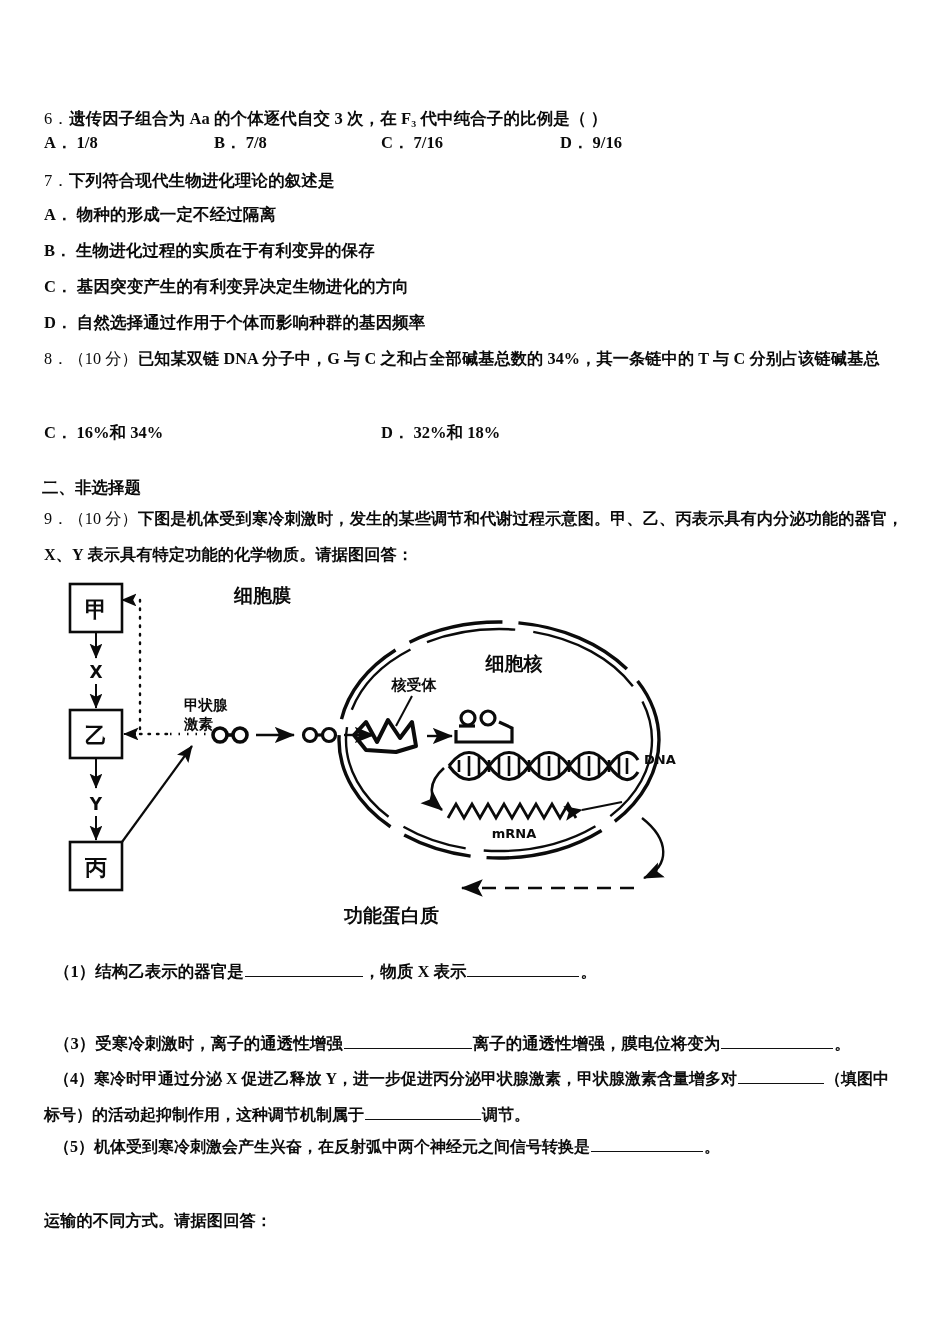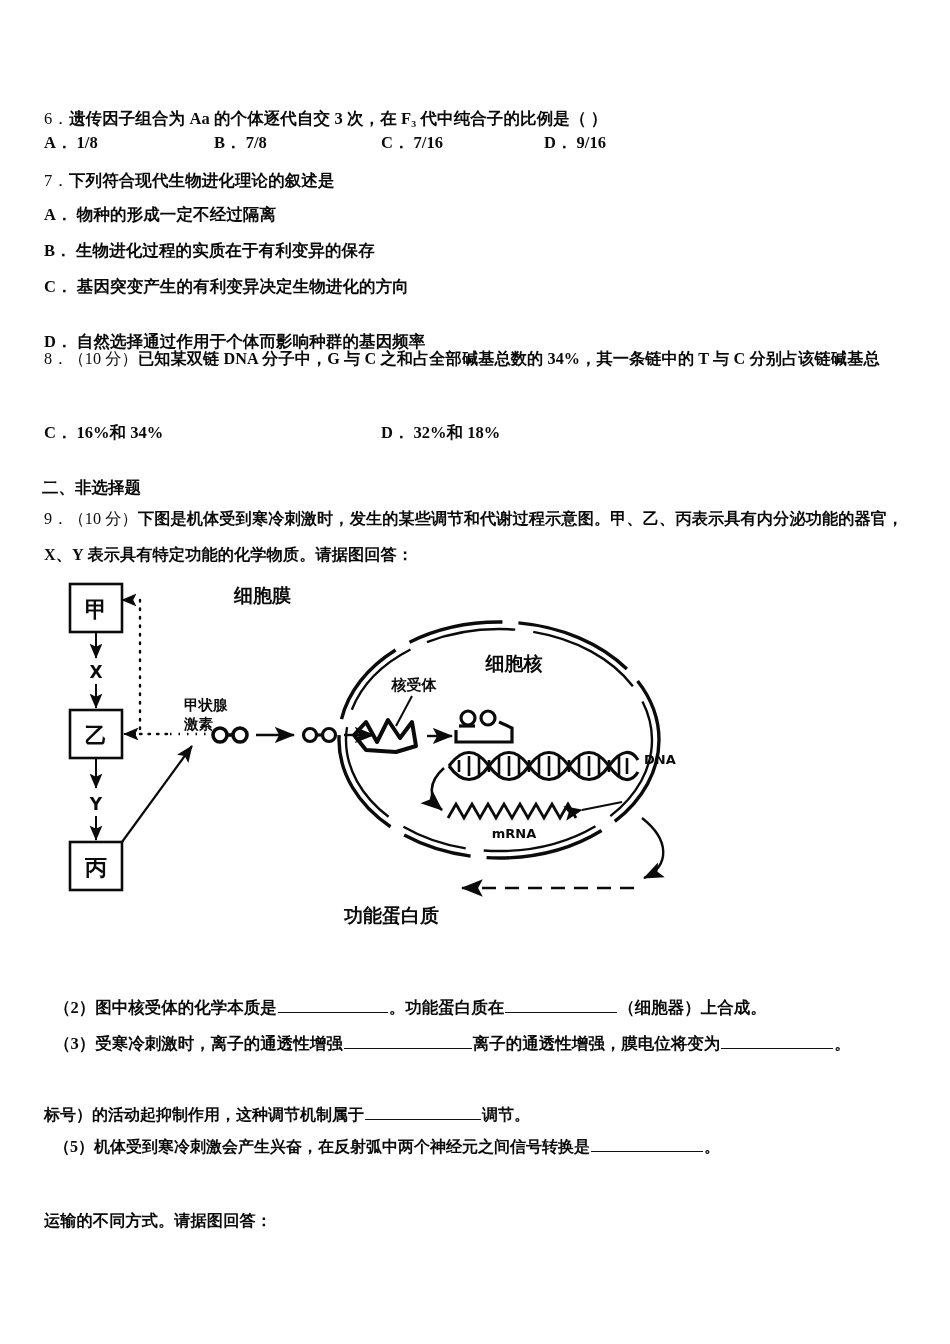--- a/index.html
+++ b/index.html
@@ -92,38 +92,38 @@
 
   <div class="abs" style="left:44px; top:90px;margin-top:20px;">
     <span class="qline"><span class="qnum">6．</span><span>遗传因子组合为 Aa 的个体逐代自交 3 次，在 F₃ 代中纯合子的比例是（ ）</span></span>
   </div>
 
   <div class="abs" style="left:44px; top:132px; width:600px;">
     <div class="opt-row">
       <span class="opt" style="left:0px;"><span>A．</span>&nbsp;<span>1/8</span></span>
       <span class="opt" style="left:170px;"><span>B．</span>&nbsp;<span>7/8</span></span>
       <span class="opt" style="left:337px;"><span>C．</span>&nbsp;<span>7/16</span></span>
-      <span class="opt" style="left:500px;"><span>D．</span>&nbsp;<span>9/16</span></span>
+      <span class="opt" style="left:516px;"><span>D．</span>&nbsp;<span>9/16</span></span>
     </div>
   </div>
 
   <div class="abs" style="left:44px; top:172px;">
     <span class="qline"><span class="qnum">7．</span><span>下列符合现代生物进化理论的叙述是</span></span>
   </div>
 
   <div class="abs qline" style="left:44px; top:207px;">
     <span>A．</span>&nbsp;<span>物种的形成一定不经过隔离</span>
   </div>
   <div class="abs qline" style="left:44px; top:279px;">
     <span>C．</span>&nbsp;<span>基因突变产生的有利变异决定生物进化的方向</span>
   </div>
   <div class="abs qline" style="left:44px; top:243px;">
     <span>B．</span>&nbsp;<span>生物进化过程的实质在于有利变异的保存</span>
   </div>
-  <div class="abs qline" style="left:44px; top:315px;margin-top:19px;">
+  <div class="abs qline" style="left:44px; top:315px;">
     <span>D．</span>&nbsp;<span>自然选择通过作用于个体而影响种群的基因频率</span>
   </div>
 
   <div class="abs" style="left:44px; top:350px; font-size:16.2px;">
     <span class="qline" style="font-size:16.2px;"><span class="qnum">8．</span><span class="qnum">（10 分）</span><span>已知某双链 DNA 分子中，G 与 C 之和占全部碱基总数的 34%，其一条链中的 T 与 C 分别占该链碱基总</span></span>
   </div>
 
   <div class="abs" style="left:44px; top:418px; width:620px;">
     <div class="opt-row" style="margin-top:4px;">
       <span class="opt" style="left:0px;"><span>C．</span>&nbsp;<span>16%和 34%</span></span>
@@ -274,29 +274,32 @@
       <g stroke="#0b0b0b" stroke-width="2.6" fill="none">
         <path d="M590,318 L418,318" stroke-dasharray="14 9" marker-end="url(#ah2)"></path>
       </g>
 
       <text class="fig-cn" x="300" y="352" font-size="19" fill="#0b0b0b">功能蛋白质</text>
 
       <text class="fig-cn" x="190" y="32" font-size="19" fill="#0b0b0b">细胞膜</text>
     </svg>
   </div>
 
-
-  <div class="abs para" style="left:54px; top:996px;">
-    <span>（2）</span><span>图中核受体的化学本质是</span><span class="blank" style="width:110px;"></span><span>。功能蛋白质在</span><span class="blank" style="width:112px;"></span><span>（细胞器）上合成。</span>
-  </div>
+  <div class="abs para" style="left:54px; top:960px;">
+    <span>（1）</span><span>结构乙表示的器官是</span><span class="blank" style="width:118px;"></span><span>，物质 X 表示</span><span class="blank" style="width:112px;"></span><span>。</span>
+  </div>
+
 
   <div class="abs para" style="left:54px; top:1032px;">
     <span>（3）</span><span>受寒冷刺激时，离子的通透性增强</span><span class="blank" style="width:128px;"></span><span>离子的通透性增强，膜电位将变为</span><span class="blank" style="width:112px;"></span><span>。</span>
   </div>
 
+  <div class="abs para" style="left:54px; top:1068px; font-size:16px;">
+    <span>（4）</span><span>寒冷时甲通过分泌 X 促进乙释放 Y，进一步促进丙分泌甲状腺激素，甲状腺激素含量增多对</span><span class="blank" style="width:86px;"></span><span>（填图中</span>
+  </div>
   <div class="abs para" style="left:44px; top:1104px; font-size:16px;">
     <span>标号）的活动起抑制作用，这种调节机制属于</span><span class="blank" style="width:116px;"></span><span>调节。</span>
   </div>
 
   <div class="abs para" style="left:54px; top:1136px; font-size:16px;">
     <span>（5）</span><span>机体受到寒冷刺激会产生兴奋，在反射弧中两个神经元之间信号转换是</span><span class="blank" style="width:112px;"></span><span>。</span>
   </div>
 
   <div class="abs" style="left:44px; top:1212px;">
     <span class="qline" style="font-size:16.2px;"><span>运输的不同方式。请据图回答：</span></span>

